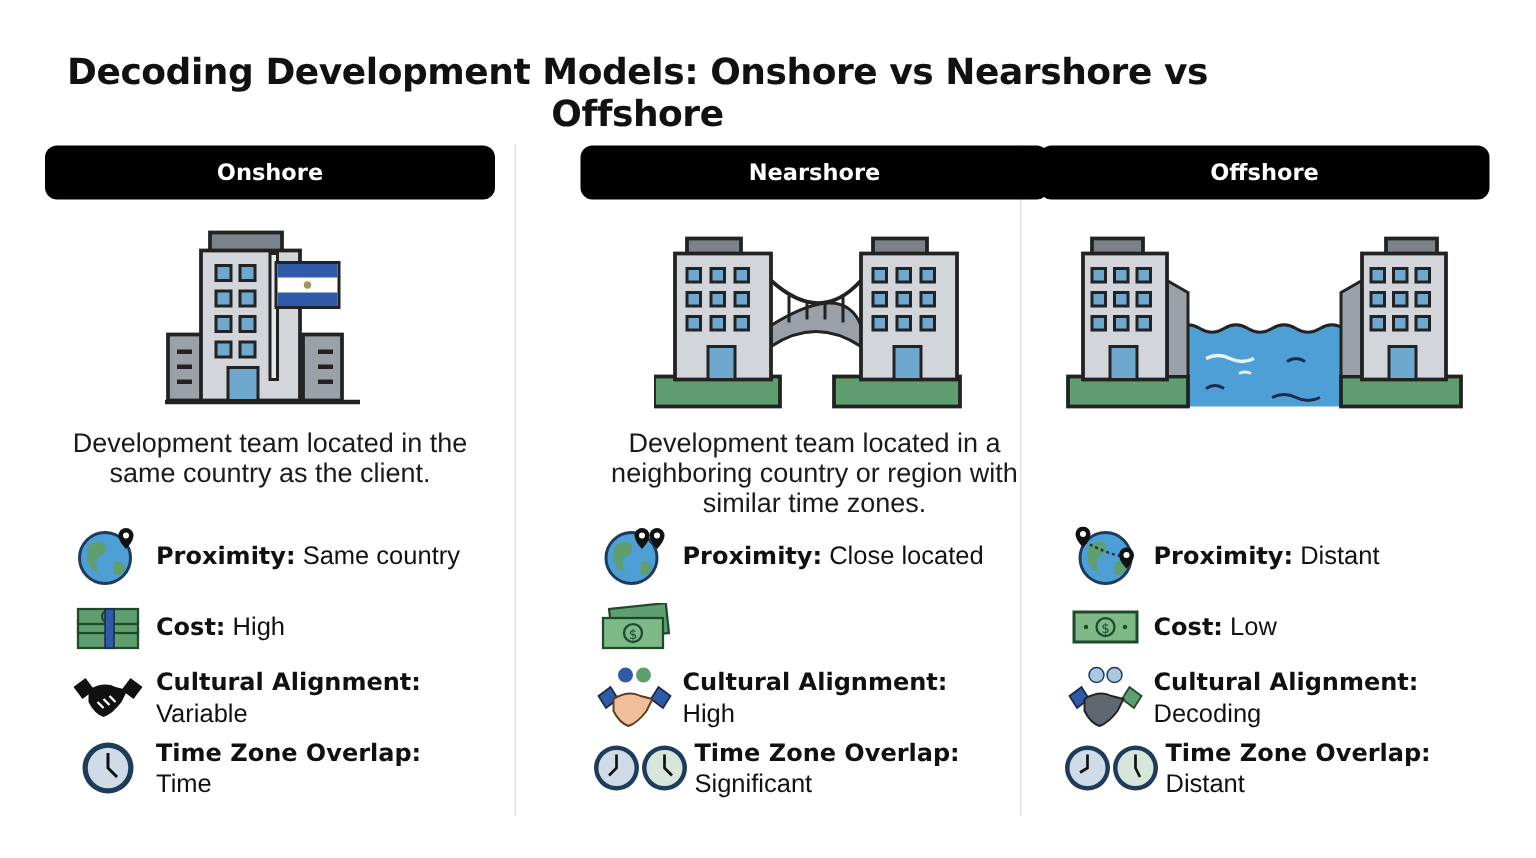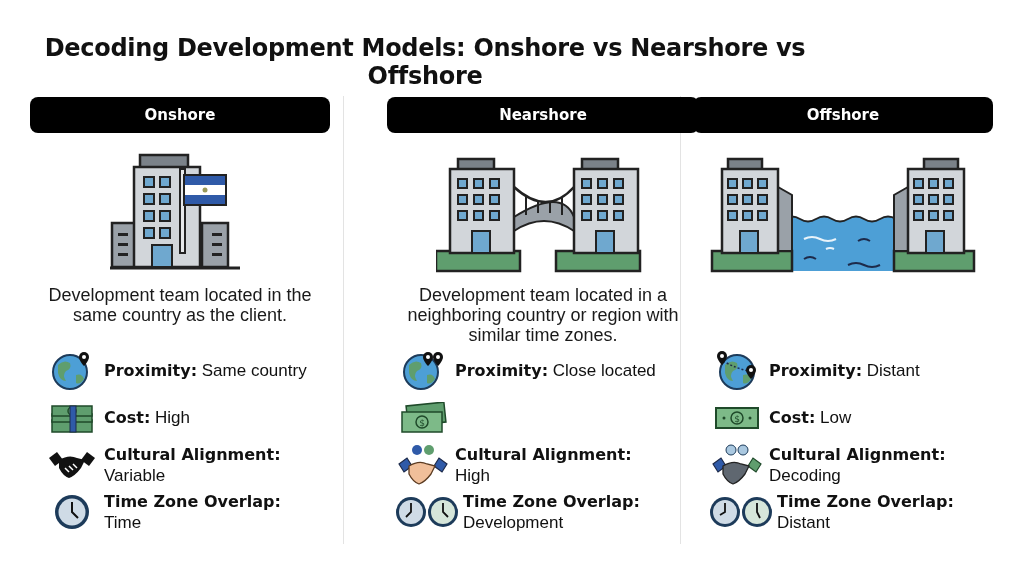--- a/index.html
+++ b/index.html
@@ -215,21 +215,21 @@
       <div class="ico" style="width:64px;">
           <svg width="64" height="34" viewBox="0 0 64 34">
             <circle cx="16" cy="17" r="15" fill="#1d3b5a"></circle>
             <circle cx="16" cy="17" r="12" fill="#cfdbe6"></circle>
             <path d="M16 8 v9 l-5 5" stroke="#111" stroke-width="1.8" fill="none"></path>
             <circle cx="48" cy="17" r="15" fill="#1d3b5a"></circle>
             <circle cx="48" cy="17" r="12" fill="#d6e6da"></circle>
             <path d="M48 8 v9 l5 5" stroke="#111" stroke-width="1.8" fill="none"></path>
           </svg>
         </div>
-      <div class="txt"><span class="lbl">Time Zone Overlap:</span><br><span>Development</span></div>
+      <div class="txt"><span class="lbl">Time Zone Overlap:</span><br><span>Significant</span></div>
     </div>
   </div>
 </div>
 
 <div class="col col3">
   <div class="pill">Offshore</div>
   <div class="illus">
     <svg width="270" height="116" viewBox="0 0 270 116">
       <path d="M76 62 q8-5 16 0 t16 0 t16 0 t16 0 t16 0 t16 0 t16 0 v52 h-112z" fill="#4d9fd6"></path>
       <path d="M76 62 q8-5 16 0 t16 0 t16 0 t16 0 t16 0 t16 0 t16 0" fill="none" stroke="#222" stroke-width="2"></path>

